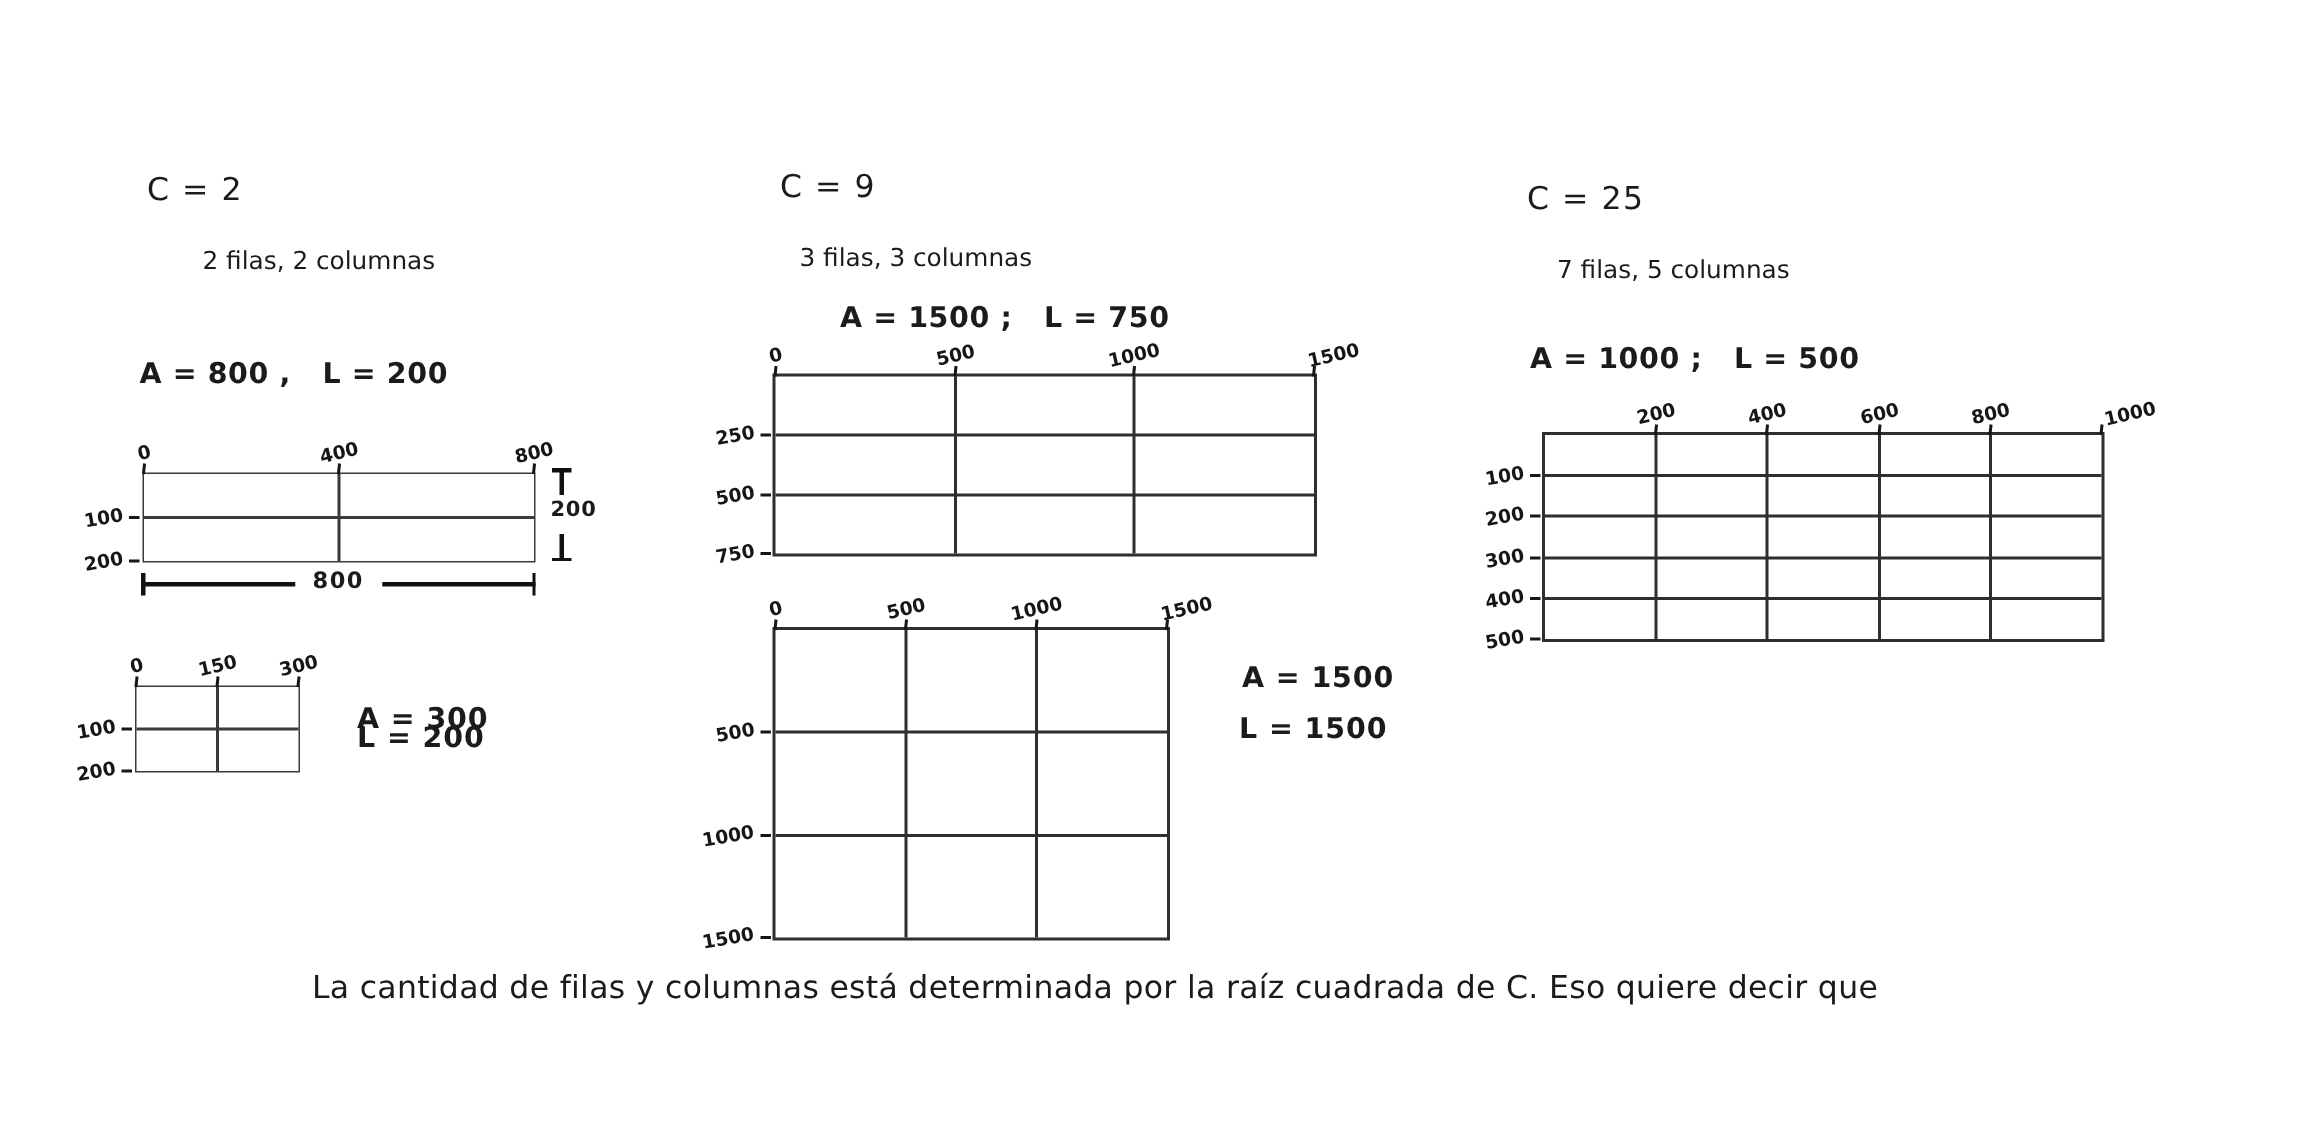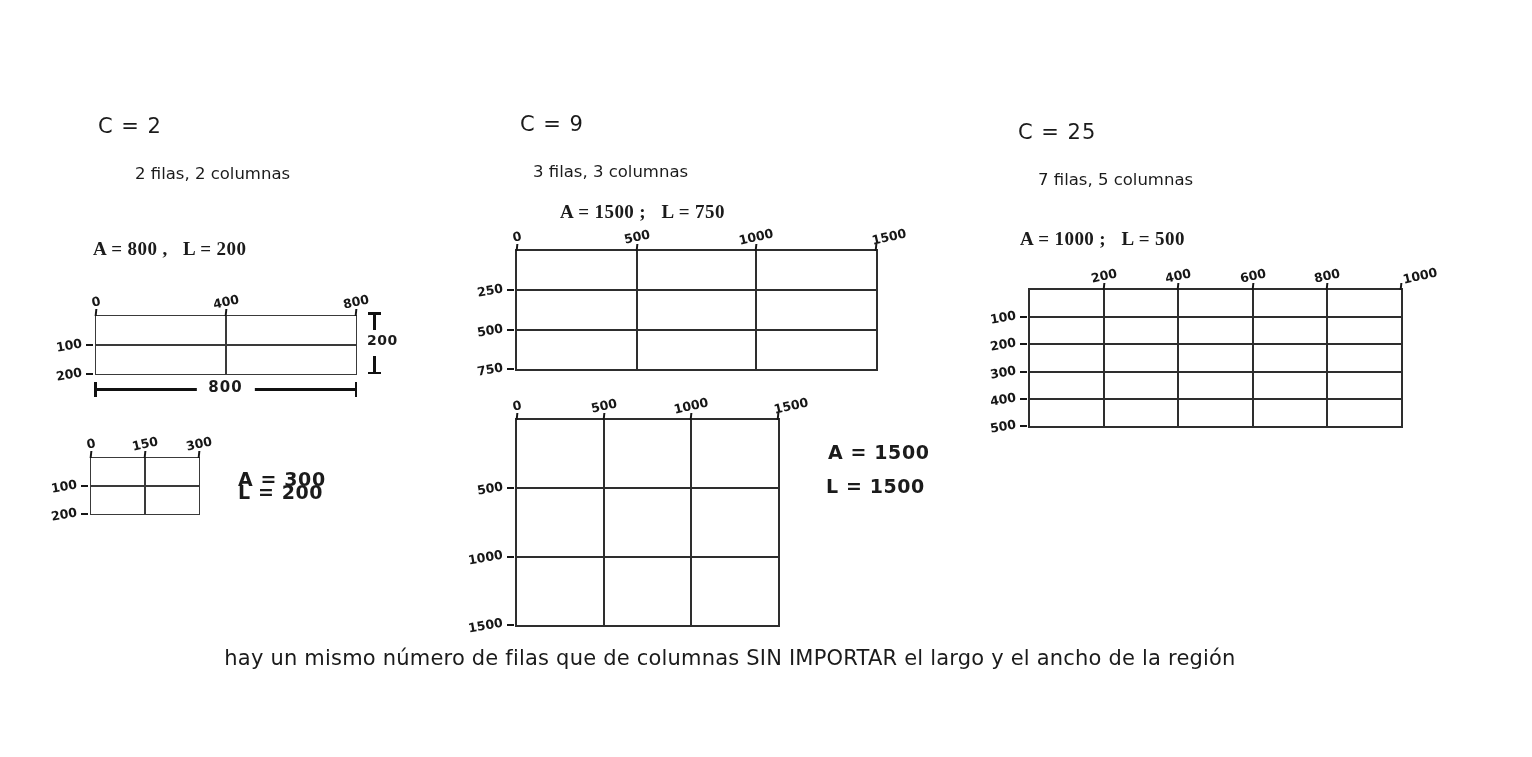--- a/index.html
+++ b/index.html
@@ -6,21 +6,21 @@
   .canvas{
     position:relative;width:1532px;height:757px;background:#ffffff;
     font-family:"DejaVu Sans", sans-serif;color:#1b1b1b;overflow:hidden;
   }
   .title{
     position:absolute;left:0;top:34px;width:1385px;text-align:center;
     font-size:21px;letter-spacing:.2px;
   }
   .hdr{position:absolute;font-size:21px;letter-spacing:1px;}
   .sub{position:absolute;font-size:16.5px;}
-  .formula{position:absolute;font-size:19px;font-weight:bold;letter-spacing:.4px;white-space:pre;font-family:Liberation Serif, serif;}
+  .formula{position:absolute;font-size:19px;font-weight:bold;letter-spacing:.4px;white-space:pre;}
   .sidelabel{position:absolute;font-size:19px;font-weight:bold;letter-spacing:.6px;white-space:pre;}
 
   .grid{position:absolute;border:2px solid #2e2e2e;box-sizing:border-box;}
   .grid.thin{border-width:1.5px;border-color:#3a3a3a;}
   .vline{position:absolute;top:0;bottom:0;width:2px;margin-left:-1px;background:#2e2e2e;}
   .hline{position:absolute;left:0;right:0;height:2px;margin-top:-1px;background:#2e2e2e;}
   .thin .vline{width:1.5px;background:#3a3a3a;}
   .thin .hline{height:1.5px;background:#3a3a3a;}
   .xmark{position:absolute;bottom:100%;width:2px;height:7px;margin-left:-1px;background:#161616;transform:rotate(6deg);}
   .xtick{
@@ -189,16 +189,16 @@
         <div class="ymark" style="top: 60%;"></div>
         <div class="ytick" style="top: 60%;">300</div>
         <div class="ymark" style="top: 80%;"></div>
         <div class="ytick" style="top: 80%;">400</div>
         <div class="ymark" style="top: 100%;"></div>
         <div class="ytick" style="top: 100%;">500</div>
       </div>
   </div>
 
   <div class="footer">
-    <div>hay un mismo número de filas que de columnas SIN IMPORTAR el largo y el ancho de la región</div>
+    <div>La cantidad de filas y columnas está determinada por la raíz cuadrada de C. Eso quiere decir que</div>
   </div>
 
 </div>
 
 </body></html>

